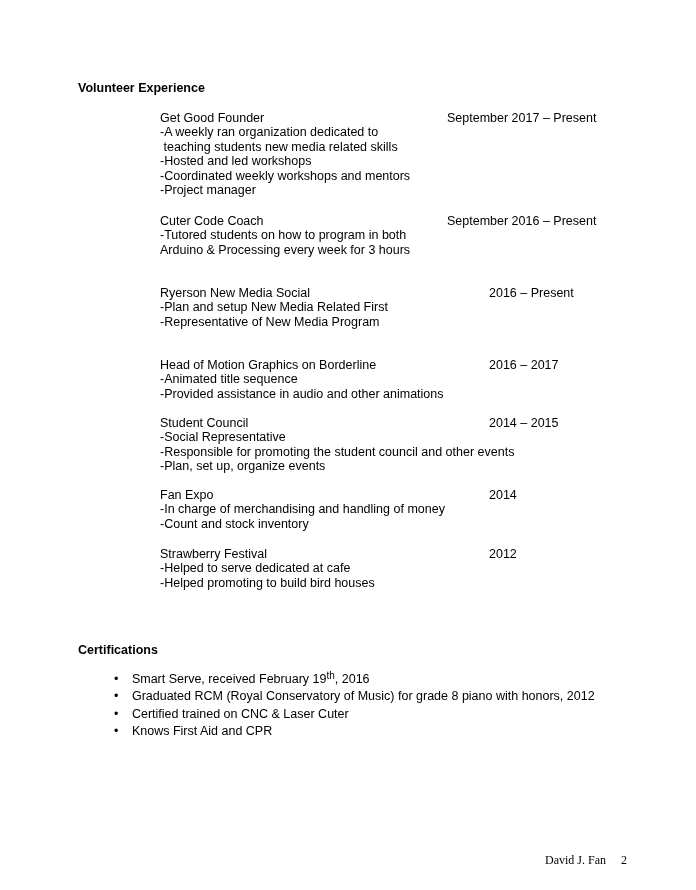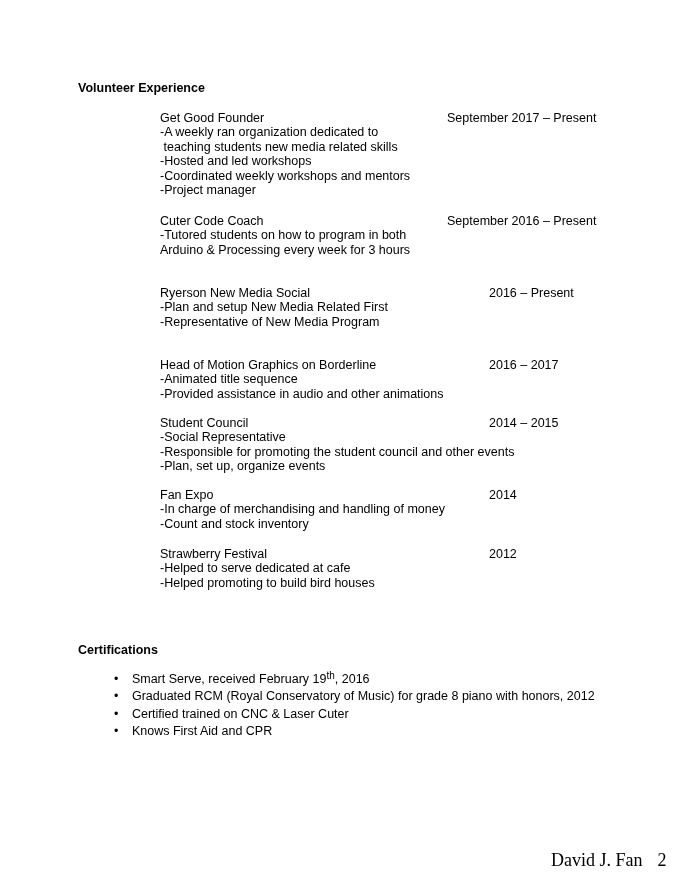--- a/index.html
+++ b/index.html
@@ -46,21 +46,21 @@
   .cert-sup {
     font-size: 10px;
     position: relative;
     top: -4px;
   }
   .footer {
     position: absolute;
     left: 533px;
     top: 839px;
     font-family: "Liberation Serif", serif;
-    font-size: 18px;
+    font-size: 12px;
     line-height: 14px;
     white-space: pre;
   }
   .footer .page-num { margin-left: 15px; }
 </style>
 </head>
 <body>
 
 <div class="page">
 

